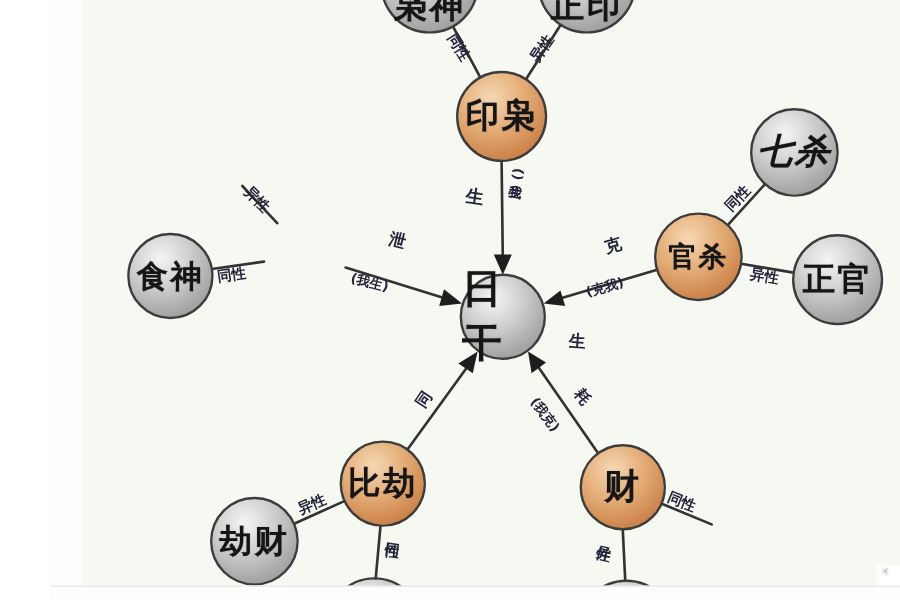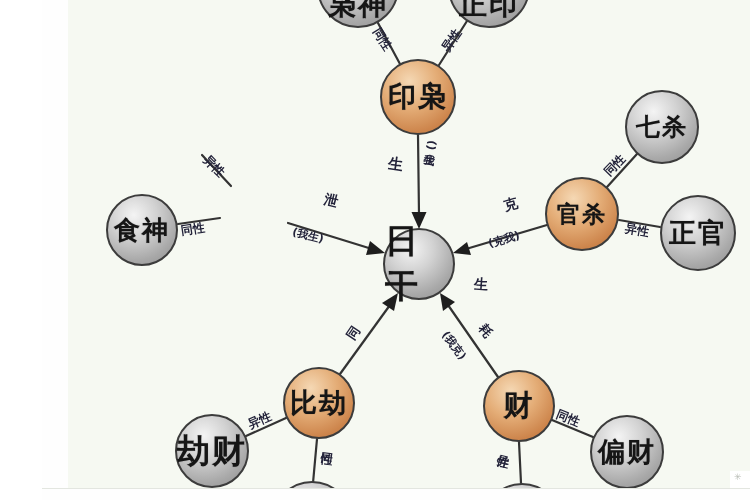--- a/index.html
+++ b/index.html
@@ -95,31 +95,28 @@
     <span>财</span>
   </div>
 
   <div class="node gray" style="left:341px;top:228px;width:72px;height:72px;font-size:33px;">
     <span>日干</span>
   </div>
 
   <div class="node gray" style="left:64px;top:194px;width:72px;height:72px;font-size:26px;">
     <span>食神</span>
   </div>
-  <div class="node gray" style="left:583px;top:90px;width:74px;height:74px;font-size:24px;">
+  <div class="node gray" style="left:583px;top:90px;width:74px;height:74px;font-size:29px;font-style:italic;">
     <span>七杀</span>
   </div>
   <div class="node gray" style="left:618px;top:195px;width:76px;height:76px;font-size:27px;align-items:center;">
     <span>正官</span>
   </div>
-  <div class="node gray" style="left:133px;top:414px;width:74px;height:74px;font-size:33px;text-align:center;">
+  <div class="node gray" style="left:133px;top:414px;width:74px;height:74px;font-size:27px;text-align:center;">
     <span>劫财</span>
-  </div>
-  <div class="node gray" style="left:548px;top:415px;width:74px;height:74px;font-size:27px;">
-    <span>偏财</span>
   </div>
 
   <span class="ann" style="left:346px;top:155px;font-size:15px;transform:rotate(8deg);">生</span>
   <span class="ann vert" style="left:381px;top:140px;font-size:11px;transform:rotate(10deg);">(生我)</span>
 
   <span class="ann" style="left:462px;top:196px;font-size:14px;transform:rotate(-16deg);">克</span>
   <span class="ann" style="left:446px;top:232px;font-size:11px;transform:rotate(-16deg);">(克我)</span>
 
   <span class="ann" style="left:282px;top:192px;font-size:14px;transform:rotate(14deg);">泄</span>
   <span class="ann" style="left:250px;top:228px;font-size:11px;transform:rotate(14deg);">(我生)</span>

